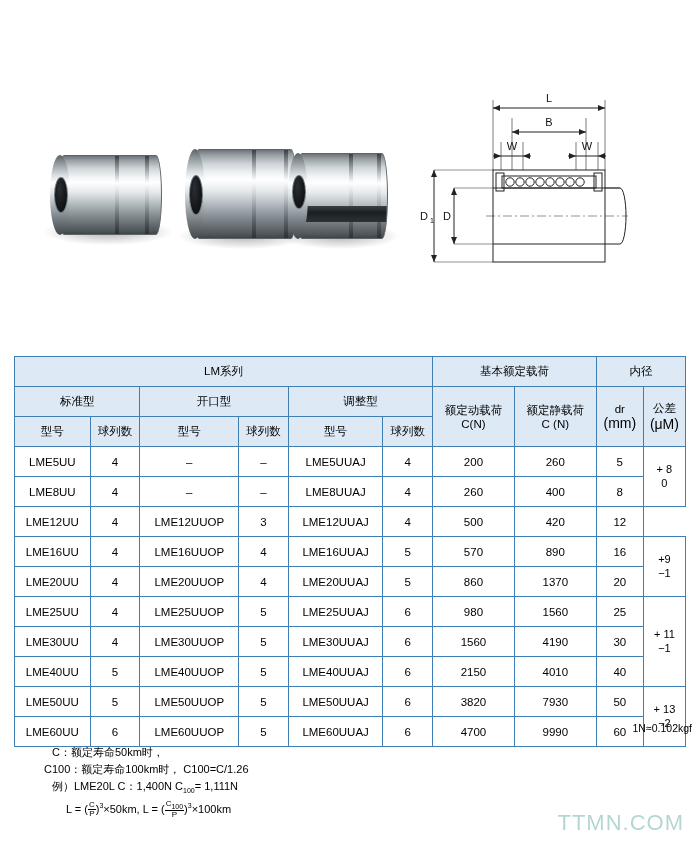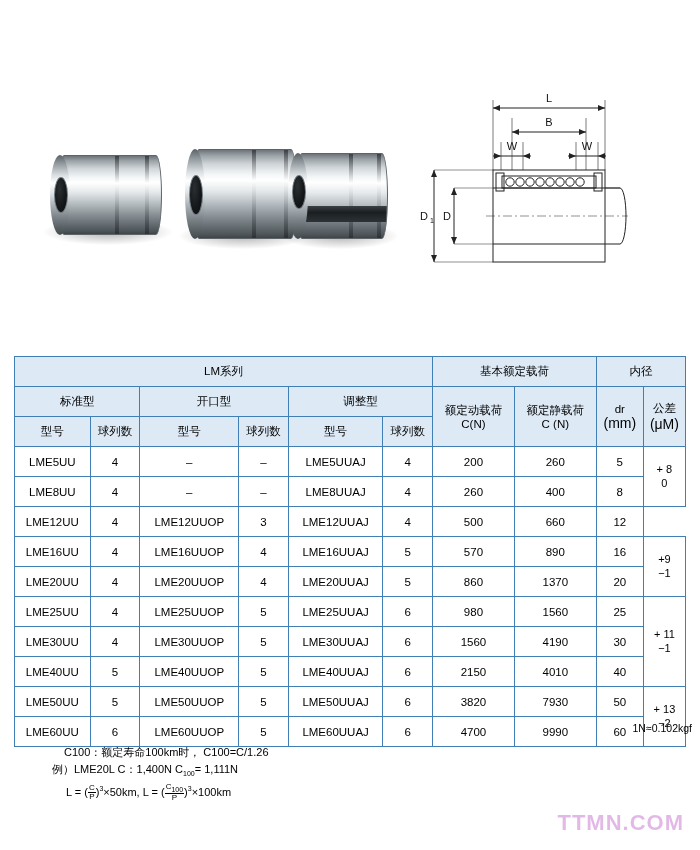--- a/index.html
+++ b/index.html
@@ -96,21 +96,21 @@
   .notes { position: absolute; left: 40px; top: 744px; font-size: 11px; line-height: 1.55; }
   .notes .l1 { font-size: 11.5px; }
   .notes .l2 { font-size: 11.5px; }
   .frac { display: inline-block; text-align: center; vertical-align: middle; font-size: 8px; line-height: 1.05; }
   .frac .num { display: block; border-bottom: 1px solid #000; padding: 0 1px; }
   .frac .den { display: block; padding: 0 1px; }
   sub { font-size: 7px; }
 
   
   .wm { position: absolute; right: 16px; bottom: 14px; text-align: center; opacity: .30; }
-  .wm .wm1 { font-size: 22px; font-weight: bold; color: #a21caf; letter-spacing: 1px; }
+  .wm .wm1 { font-size: 22px; font-weight: normal; color: #0f766e; letter-spacing: 1px; }
   .wm .wm2 { font-size: 15px; font-weight: bold; color: #9aa3ab; letter-spacing: 3px; margin-top: -2px; }
 </style>
 </head>
 <body>
 
 <div class="page">
 
 
   <div class="photos">
 
@@ -291,21 +291,21 @@
           <td>8</td>
         </tr>
         <tr>
           <td>LME12UU</td>
           <td>4</td>
           <td>LME12UUOP</td>
           <td>3</td>
           <td>LME12UUAJ</td>
           <td>4</td>
           <td>500</td>
-          <td>660</td>
+          <td>420</td>
           <td>12</td>
         </tr>
         <tr>
           <td>LME16UU</td>
           <td>4</td>
           <td>LME16UUOP</td>
           <td>4</td>
           <td>LME16UUAJ</td>
           <td>5</td>
           <td>570</td>
@@ -390,21 +390,22 @@
           <td>9990</td>
           <td>60</td>
         </tr>
       </tbody>
     </table>
   </div>
 
   <div class="kgf">1N≈0.102kgf</div>
 
   <div class="notes">
-    <div style="margin-left:24px;text-align:center;">C100：额定寿命100km时，  C100=C/1.26</div>
+    <div style="margin-left:12px;">C：额定寿命50km时，</div>
+    <div style="margin-left:4px;text-align:center;">C100：额定寿命100km时，  C100=C/1.26</div>
     <div style="margin-left:12px;">
       <span>例）LME20L  C：1,400N   C</span><sub>100</sub><span>= 1,111N</span>
     </div>
     <div style="margin-left:26px; margin-top:3px;">
       <span>L = (</span><span class="frac"><span class="num">C</span><span class="den">P</span></span><span>)</span><sup style="font-size:7px;">3</sup><span>×50km,     L = (</span><span class="frac"><span class="num"><span>C</span><sub>100</sub></span><span class="den">P</span></span><span>)</span><sup style="font-size:7px;">3</sup><span>×100km</span>
     </div>
   </div>
 
   <div class="wm">
     <div class="wm1">TTMN.COM</div>

